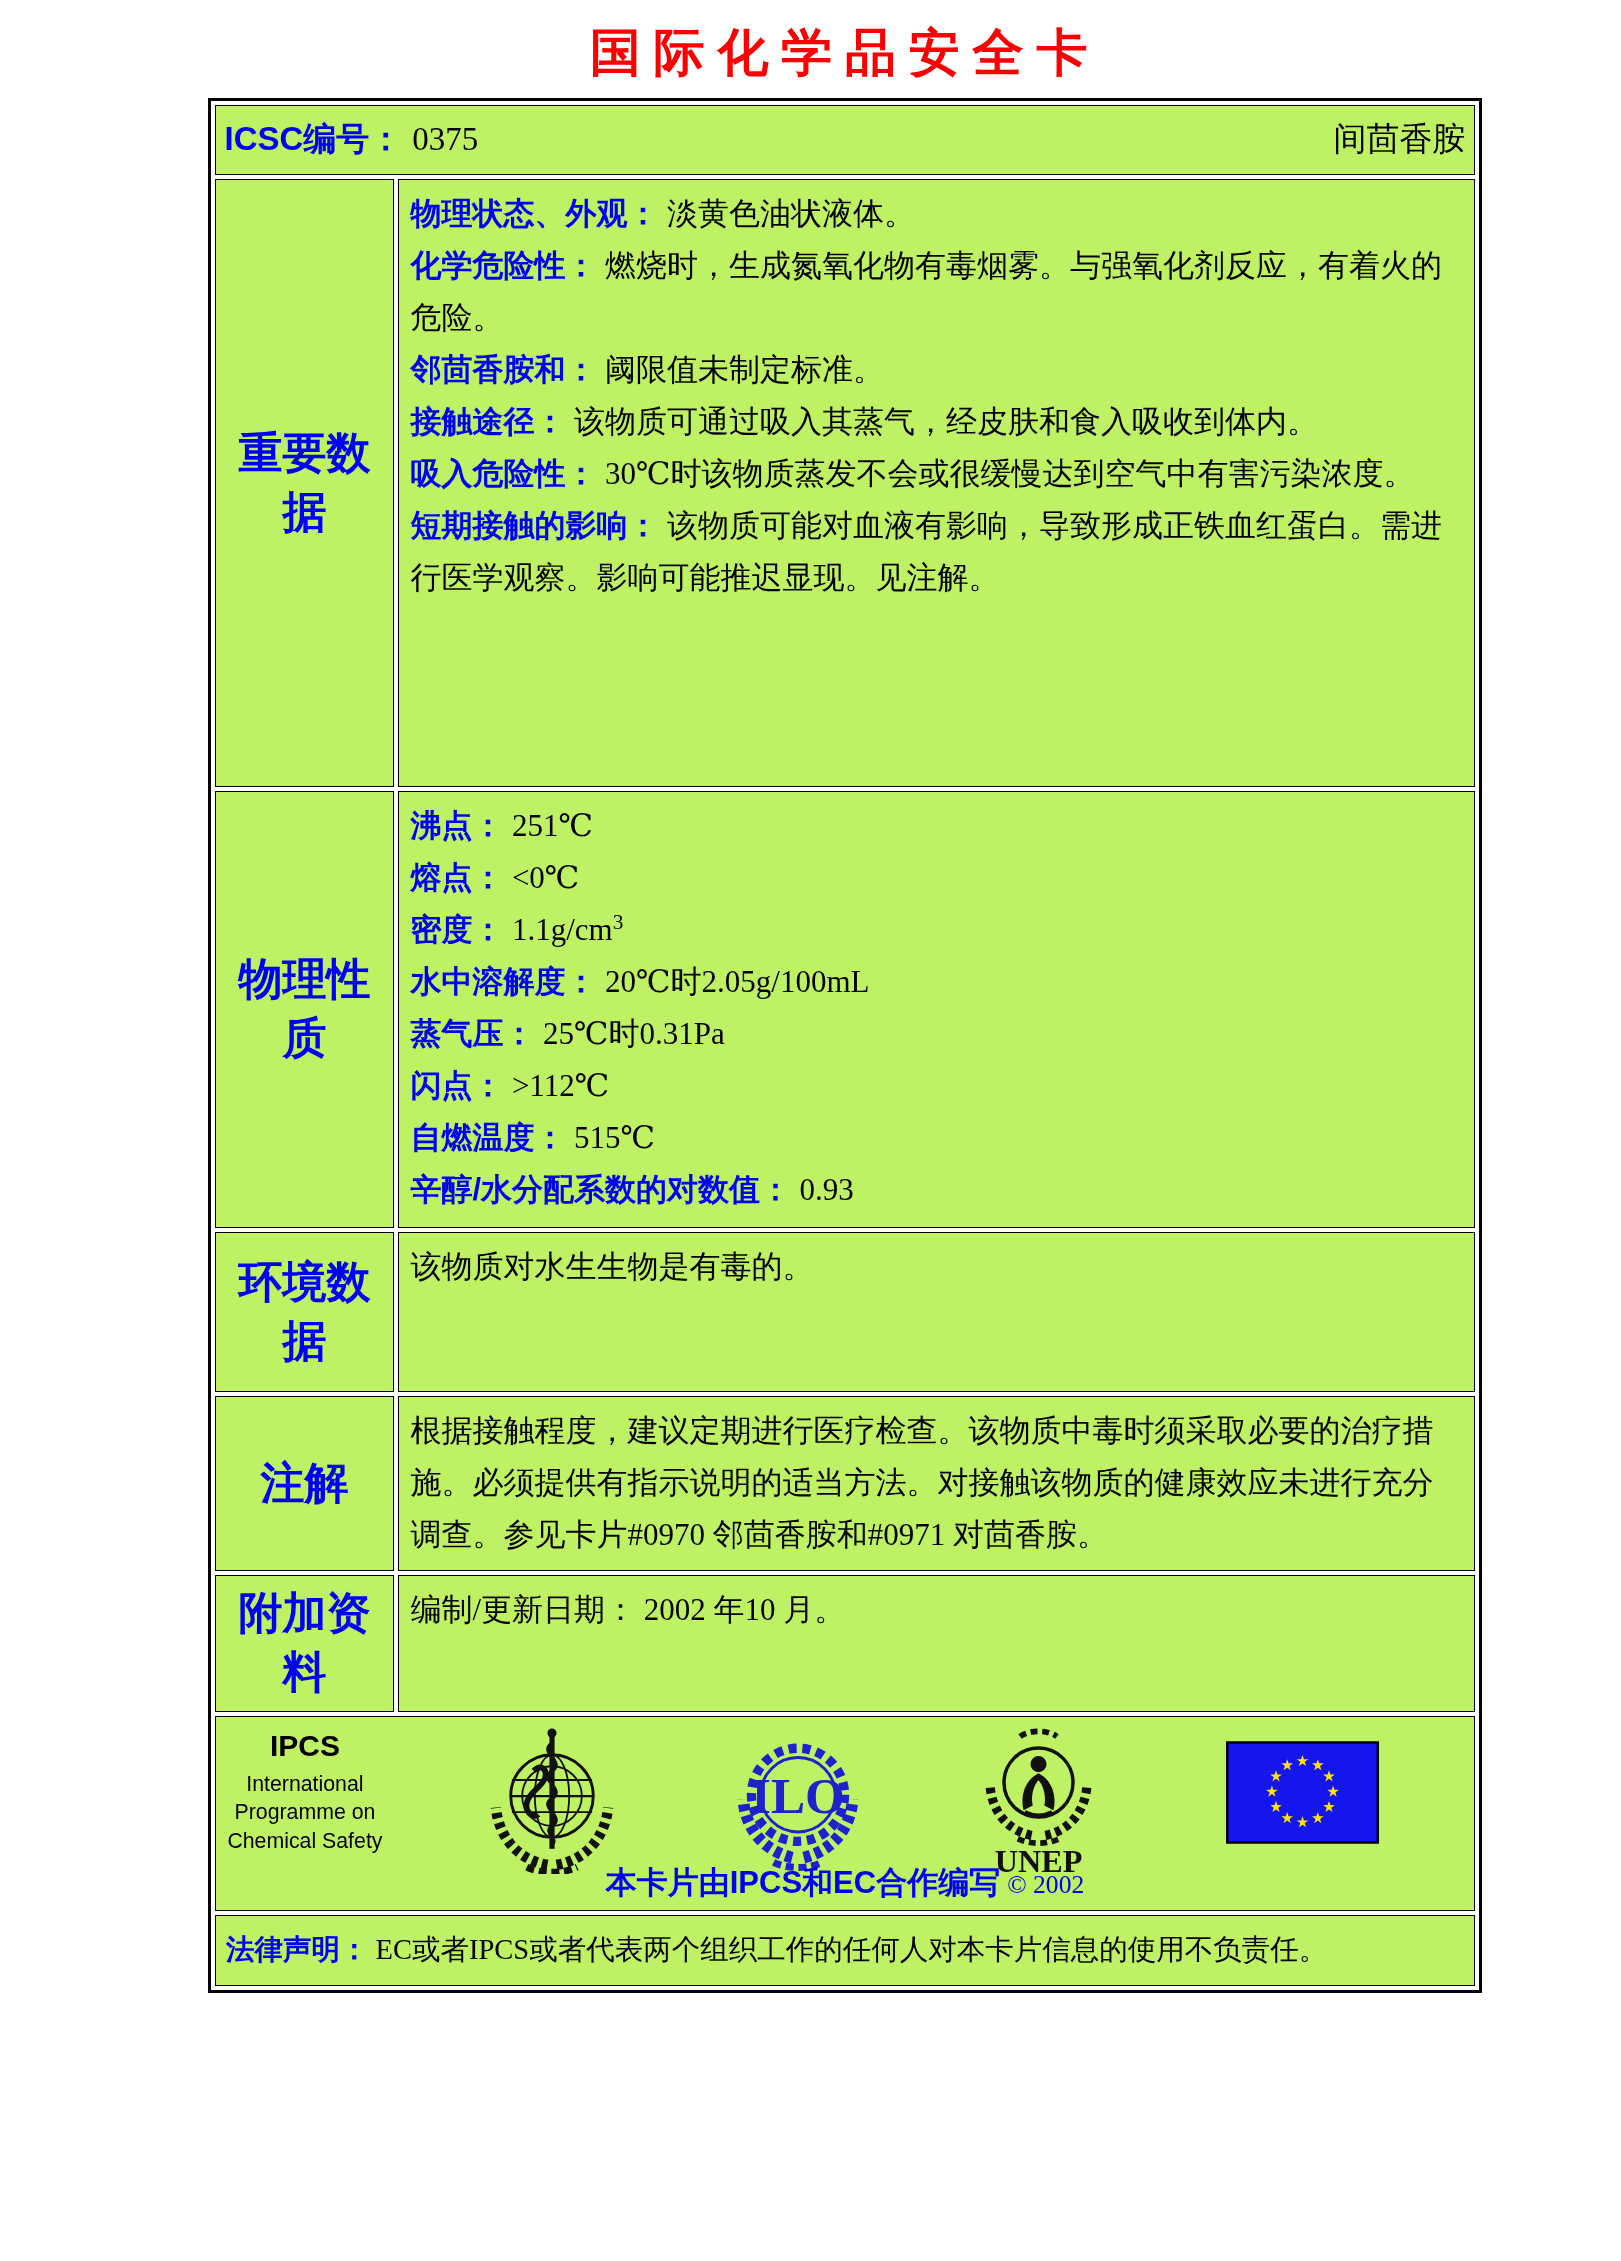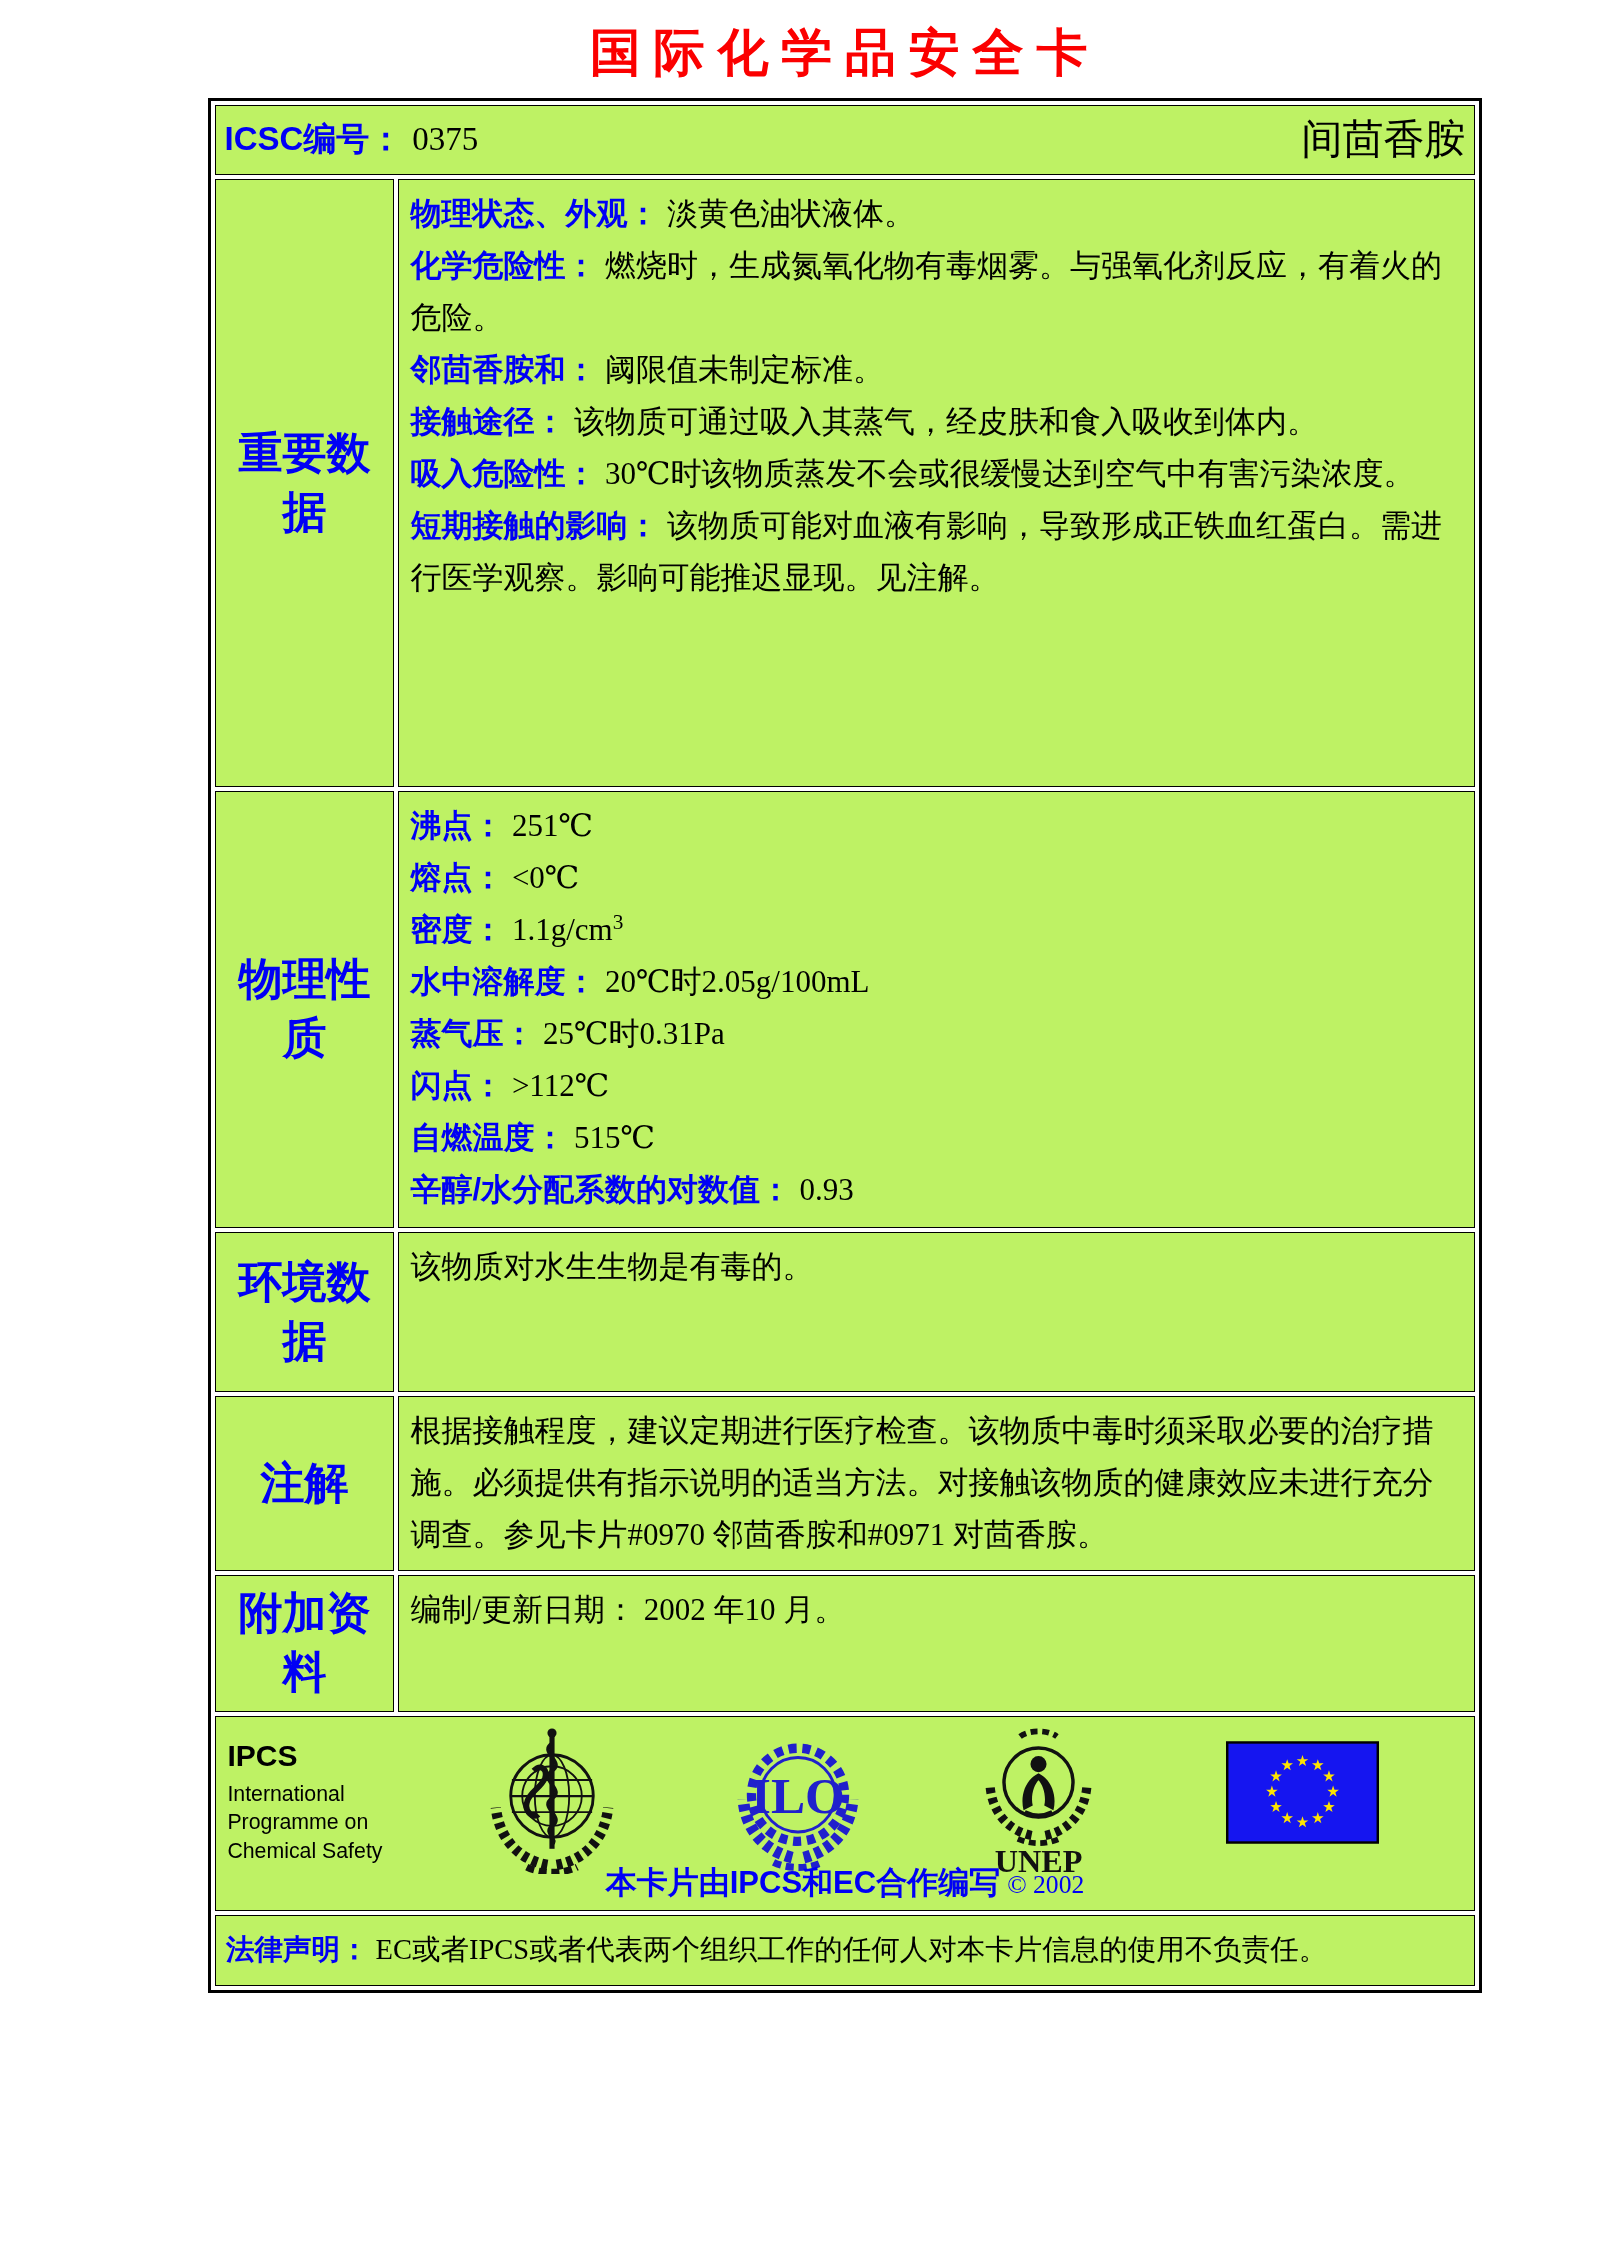--- a/index.html
+++ b/index.html
@@ -15,21 +15,21 @@
   td{border:1.4px solid #000;vertical-align:top;background:#bef264;}
 
   col.c-label{width:179px;}
 
   
   .r-hdr td{height:68px;vertical-align:middle;padding:0 8.5px;}
   .hdr-flex{display:flex;justify-content:space-between;align-items:center;}
   .icsc-label{color:#0000f5;font-weight:bold;font-size:33px;
     font-family:"Liberation Sans","DejaVu Sans",sans-serif;}
   .icsc-num{font-size:33px;margin-left:10px;}
-  .chem-name{font-size:41px;}
+  .chem-name{font-size:33px;}
 
   
   td.lab{vertical-align:middle;text-align:center;color:#0000f5;
     font-weight:bold;font-size:44px;
     font-family:"Liberation Sans","DejaVu Sans",sans-serif;}
 
   
   td.cnt{padding:8.5px 11.4px;font-size:31px;line-height:52px;}
   .fl{color:#0000f5;font-weight:bold;
     font-family:"Liberation Sans","DejaVu Sans",sans-serif;margin-right:8.5px;}
@@ -37,22 +37,22 @@
   .cnt sup{font-size:21.3px;line-height:0;}
 
   .r-imp  td{height:589px;}
   .r-phy  td{height:418px;}
   .r-env  td{height:141px;}
   .r-note td{height:154px;margin-top:23px;}
   .r-add  td{height:118px;}
 
   
   .r-logos td{height:191px;position:relative;}
-  .ipcs-block{position:absolute;left:11.4px;top:22px;
-    font-family:"Liberation Sans","DejaVu Sans",sans-serif;color:#000;}
+  .ipcs-block{position:absolute;left:11.4px;top:12px;
+    font-family:"Liberation Sans","DejaVu Sans",sans-serif;color:#000;text-align:center;}
   .ipcs-title{font-size:30px;font-weight:bold;margin-bottom:7.1px;}
   .ipcs-sub{font-size:21.3px;line-height:28.5px;}
   .logo{position:absolute;}
   .logo-who {left:265px;top:8.5px;}
   .logo-ilo {left:518px;top:10px;}
   .logo-unep{left:753px;top:8.5px;}
   .logo-eu  {left:1010px;top:24px;}
   .footer-caption{position:absolute;left:0;right:0;bottom:5.7px;text-align:center;
     color:#0000f5;font-weight:bold;font-size:31px;
     font-family:"Liberation Sans","DejaVu Sans",sans-serif;}

